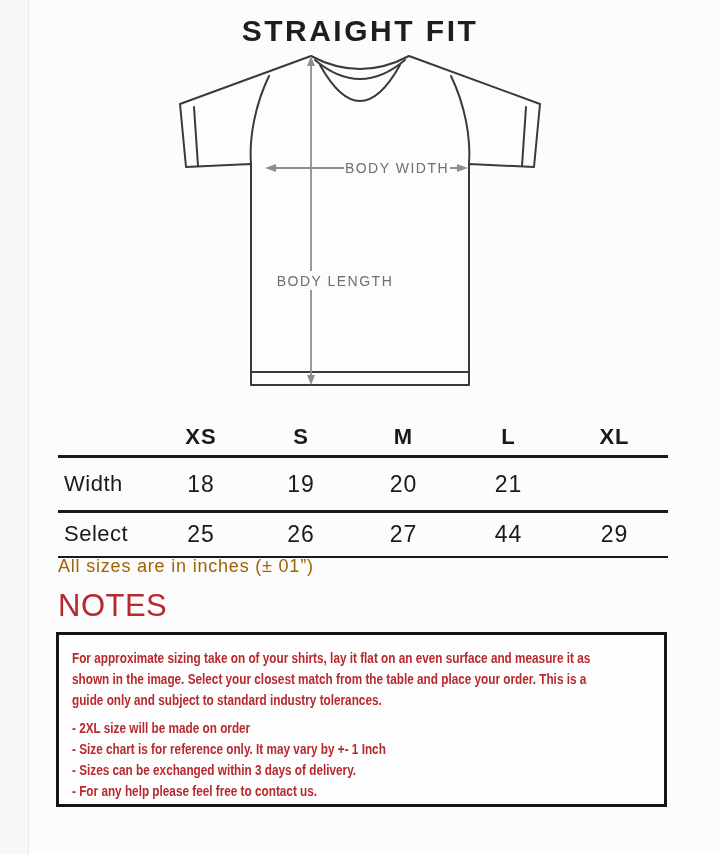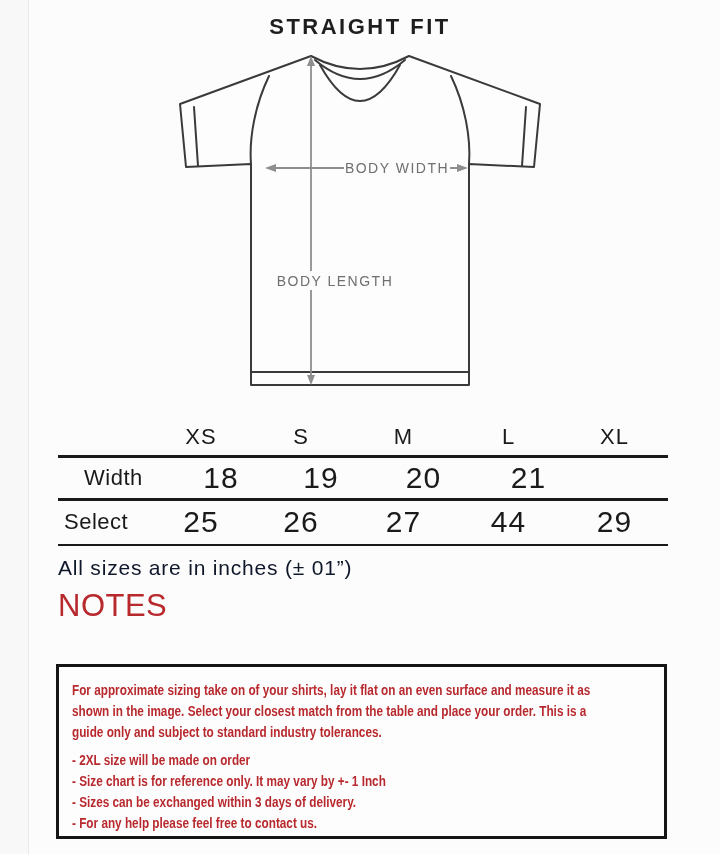--- a/index.html
+++ b/index.html
@@ -9,62 +9,62 @@
     font-family:"Liberation Sans", sans-serif;
     position:relative;
     overflow:hidden;
     color:#1a1a1a;
   }
   .left-strip{position:absolute;left:0;top:0;width:28px;height:854px;background:#f8f8f8;}
   .edge-line{position:absolute;left:28px;top:0;width:1px;height:854px;background:#eaeaea;}
 
   .title{
     position:absolute;left:0;top:14px;width:720px;margin:0;
-    text-align:center;font-size:22px;font-weight:bold;letter-spacing:2.5px;
+    text-align:center;font-size:30px;font-weight:bold;letter-spacing:2.5px;
     color:#1e1e1e;
   }
 
   .shirt{position:absolute;left:165px;top:50px;width:390px;height:350px;}
   .shirt .outline{fill:none;stroke:#3a3a3a;stroke-width:2;stroke-linejoin:round;stroke-linecap:round;}
   .shirt .silhouette{fill:#fdfdfd;}
   .shirt .measure line{stroke:#8e8e8e;stroke-width:1.8;}
   .shirt .measure polygon{fill:#8e8e8e;}
   .shirt .labelbg{fill:#fcfcfc;}
   .shirt .dlabel{
     font-family:"Liberation Sans", sans-serif;
     font-size:14px;letter-spacing:1.5px;fill:#6f6f6f;
     text-anchor:middle;
   }
 
   .size-table{position:absolute;left:58px;top:418px;width:610px;}
   .t-row{display:grid;grid-template-columns:93px 100px 100px 105px 105px 107px;}
   .t-head{height:37px;}
-  .t-body1{height:40px;margin-left:20px;}
+  .t-body1{height:52px;}
   .t-body2{height:43px;}
-  .t-cell{display:flex;align-items:center;justify-content:center;font-size:30px;letter-spacing:1px;color:#1a1a1a;}
-  .t-h{font-weight:normal;font-size:22px;}
+  .t-cell{display:flex;align-items:center;justify-content:center;font-size:23px;letter-spacing:1px;color:#1a1a1a;}
+  .t-h{font-weight:bold;font-size:22px;}
   .t-label{justify-content:flex-start;padding-left:6px;font-size:22px;letter-spacing:0.5px;}
   .rule{height:2.5px;background:#1a1a1a;}
   .rule-1{height:3px;}
 
   .all-sizes{
     position:absolute;left:58px;top:556px;
-    font-size:21px;letter-spacing:0.8px;color:#0f172a;
+    font-size:18px;letter-spacing:0.8px;color:#a16207;
   }
 
   .notes-heading{
     position:absolute;left:58px;top:588px;margin:0;
     font-size:31px;font-weight:normal;letter-spacing:0.5px;
     color:#b8292e;
   }
 
   .notes-box{
     position:absolute;left:56px;top:632px;
     width:611px;height:175px;box-sizing:border-box;
-    border:3px solid #151515;background:#fdfdfd;margin-top:32px;
+    border:3px solid #151515;background:#fdfdfd;
   }
   .notes-content{
     margin:13px 0 0 13px;width:720px;
     transform:scaleX(0.84);transform-origin:0 0;
     color:#b8292e;font-size:14px;font-weight:bold;line-height:21px;
   }
   .nb-gap{height:7px;}
 </style>
 </head>
 <body>

